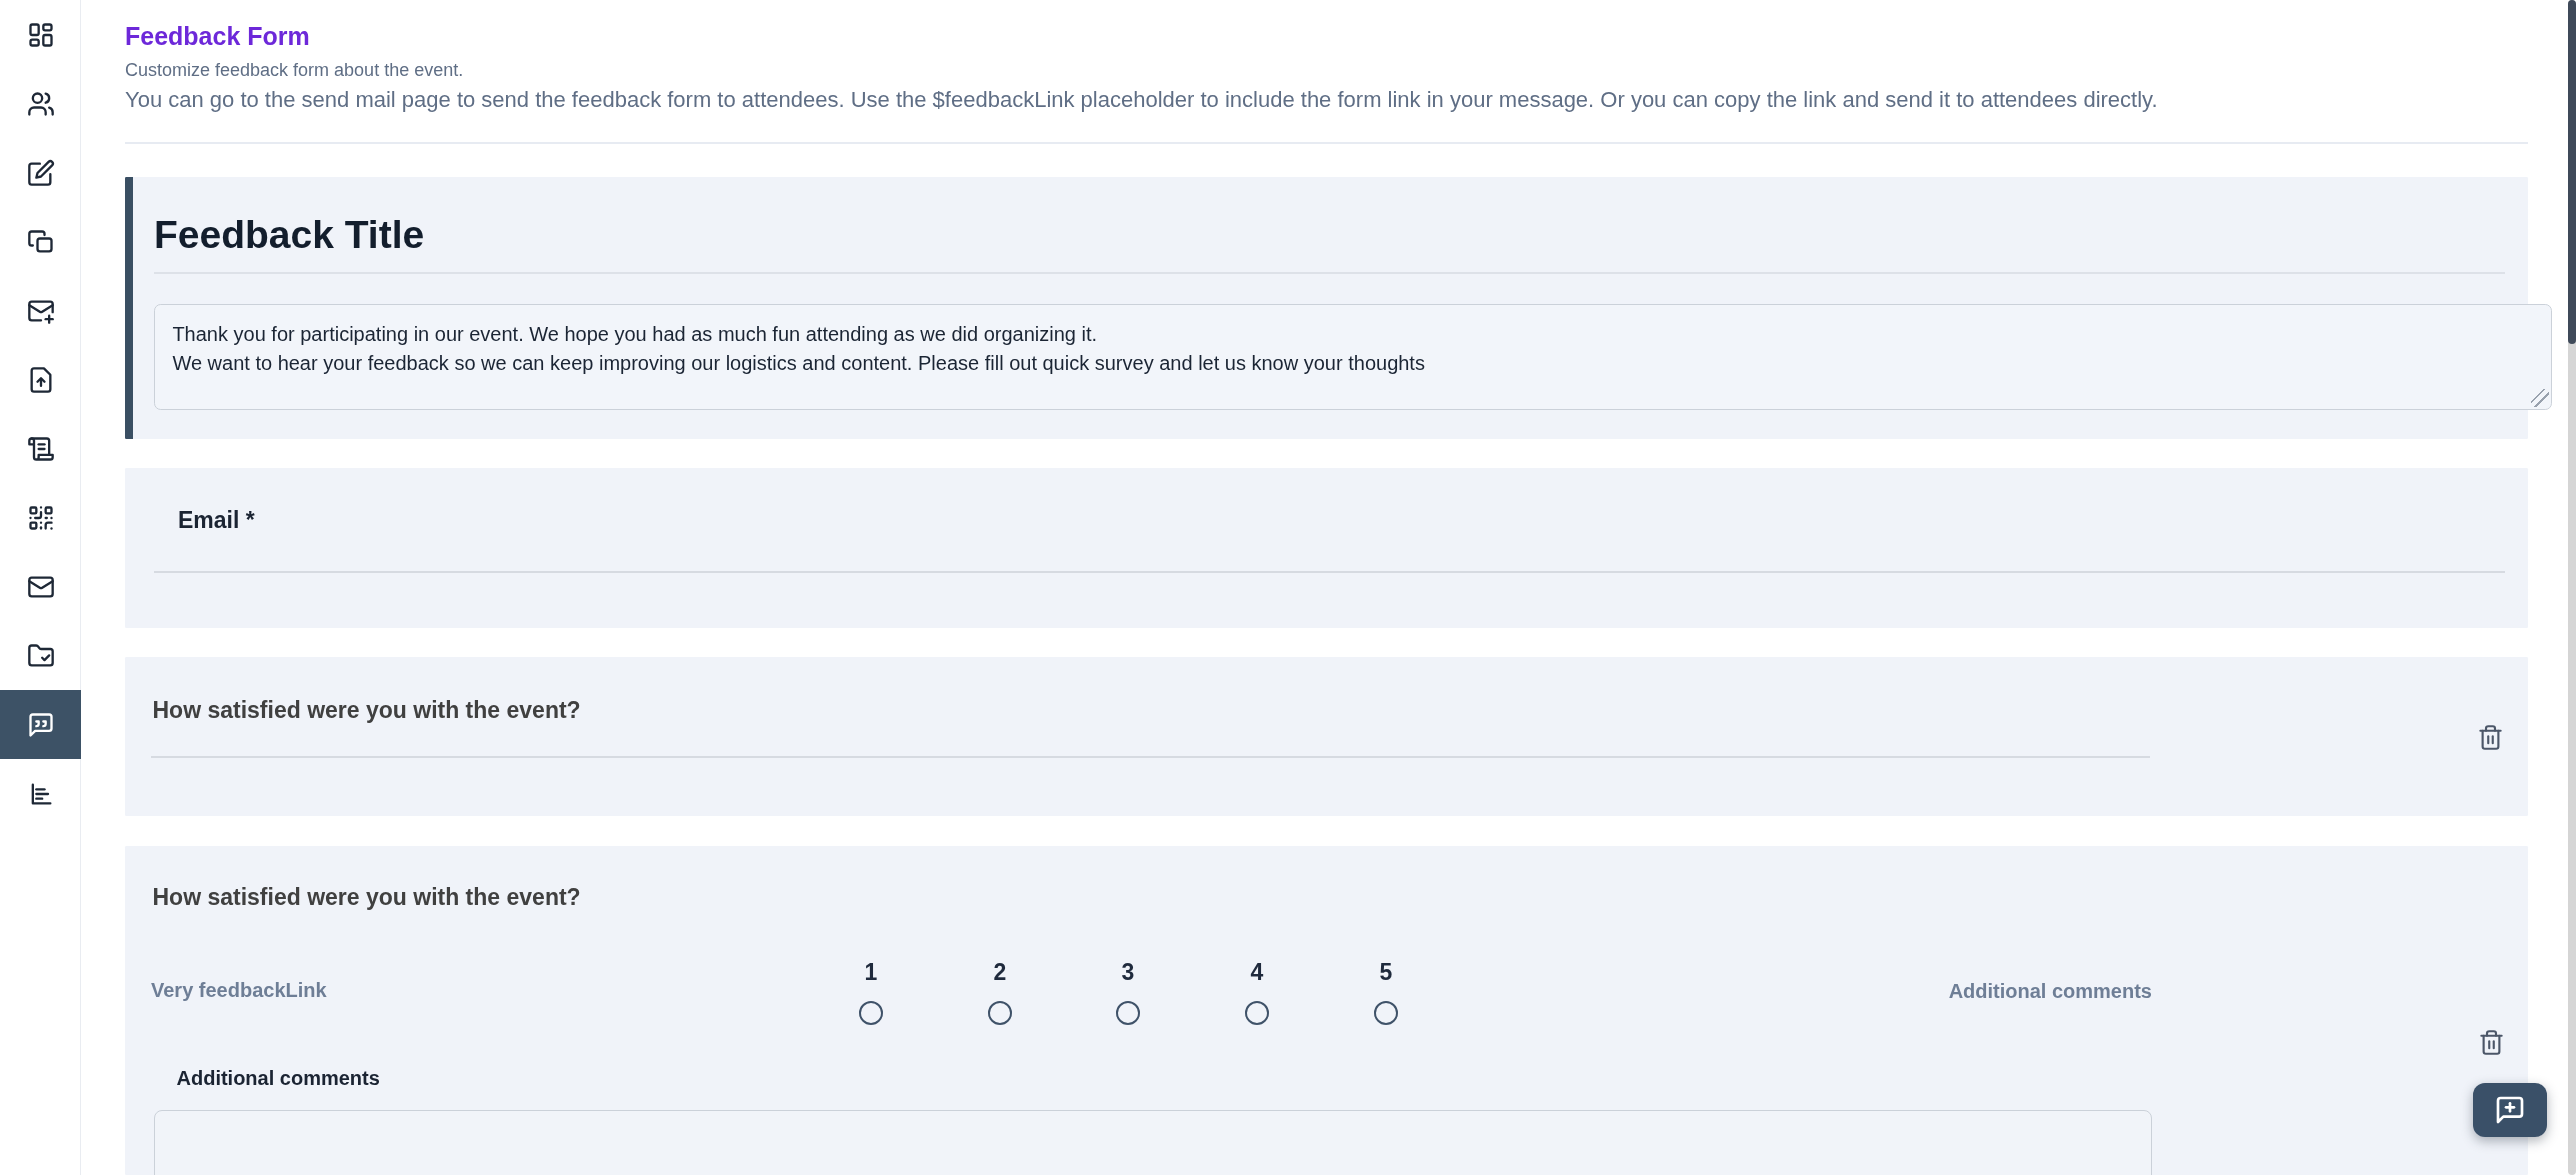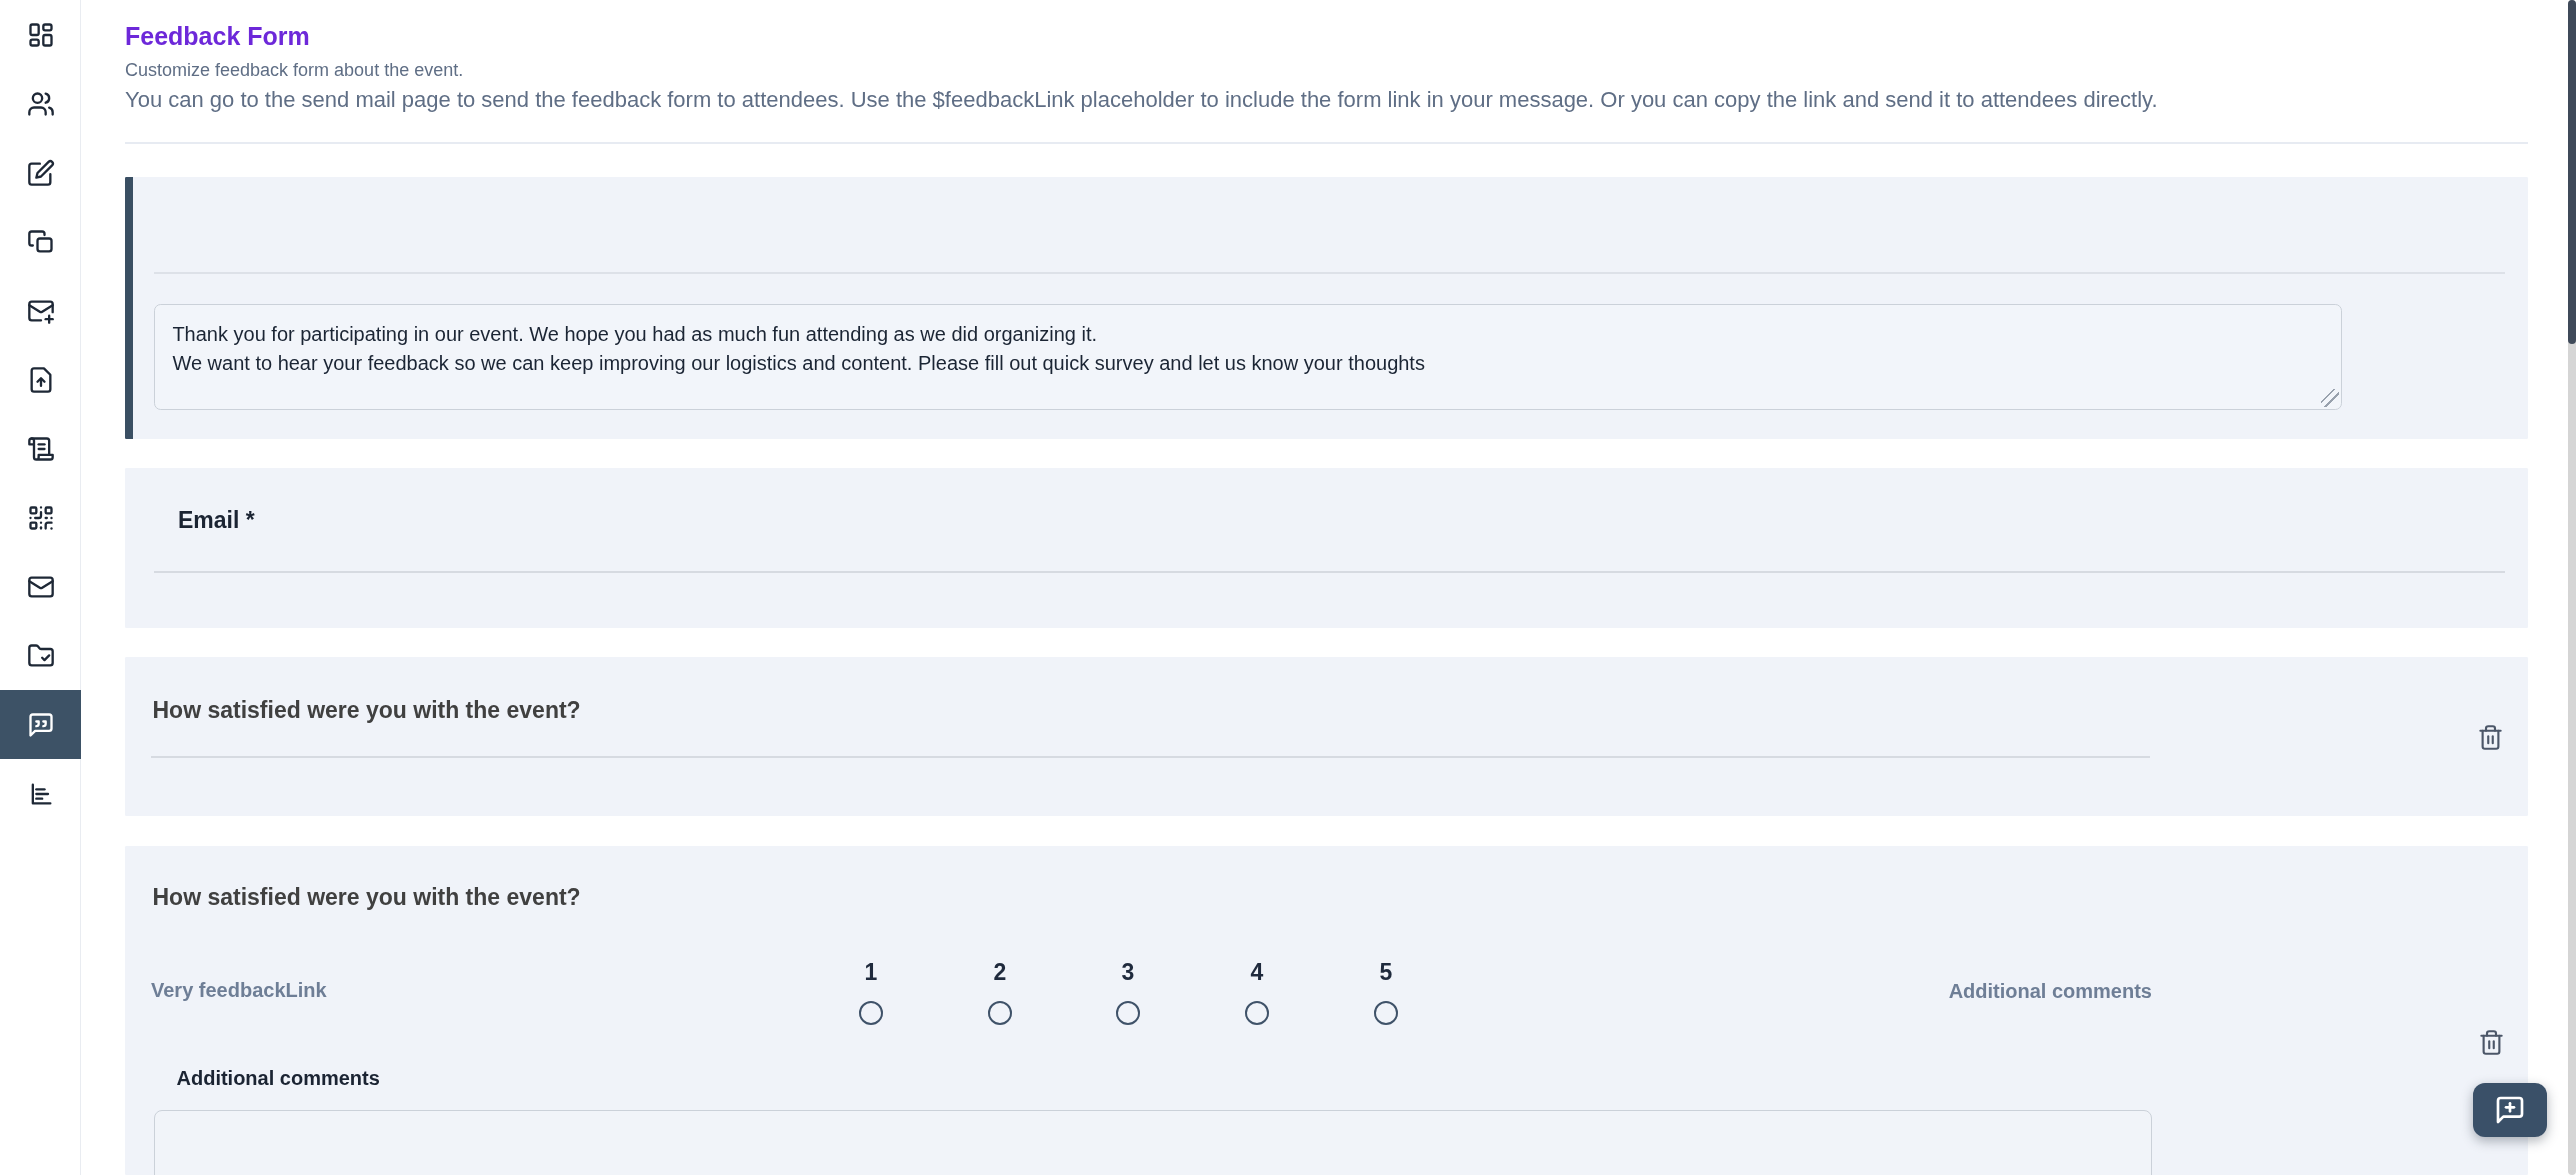--- a/index.html
+++ b/index.html
@@ -39,21 +39,21 @@
   .card-title-block { border-left:8px solid #3a4f63; }
 
   .title-input {
     position:absolute; left:21px; top:36px; width:2328px;
     font-family:"Liberation Sans","DejaVu Sans",sans-serif;
     font-size:39px; font-weight:700; color:#131e2d;
     background:transparent; border:none; outline:none;
   }
   .title-underline { position:absolute; left:21px; top:95px; width:2351px; height:2px; background:#dde1e8; }
 
-  .big-textarea-wrap { position:absolute; left:21px; top:127px; width:2188px; height:106px;border-radius:19px; }
+  .big-textarea-wrap { position:absolute; left:21px; top:127px; width:2398px; height:106px;border-radius:19px; }
   .answer-textarea {
     width:100%; height:100%; resize:none; outline:none;
     background:#f2f5fa; border:1.3px solid #cbd1d9; border-radius:6.7px;
     padding:14.8px 17.4px; font-family:"Liberation Sans","DejaVu Sans",sans-serif;
     font-size:20px; line-height:29.5px; color:#1b2534;
   }
   .resize-handle {
     position:absolute; right:3.4px; bottom:3.4px; width:17.4px; height:17.4px; pointer-events:none;
     background:linear-gradient(135deg, transparent 0 34%, #98a1ad 34% 41%, transparent 41% 57%, #98a1ad 57% 64%, transparent 64%);
   }
@@ -213,20 +213,21 @@
     </svg>
   </div>
 </nav>
 
 <h1 class="page-title">Feedback Form</h1>
 <div class="page-subtitle">Customize feedback form about the event.</div>
 <div class="page-desc">You can go to the send mail page to send the feedback form to attendees. Use the $feedbackLink placeholder to include the form link in your message. Or you can copy the link and send it to attendees directly.</div>
 <div class="header-divider"></div>
 
 <section class="card card-title-block" style="top:177px; height:262px;">
+  <input class="title-input" type="text" value="Feedback Title" style="">
   <div class="title-underline"></div>
   <div class="big-textarea-wrap">
     <textarea class="answer-textarea" style="">Thank you for participating in our event. We hope you had as much fun attending as we did organizing it.
 We want to hear your feedback so we can keep improving our logistics and content. Please fill out quick survey and let us know your thoughts</textarea>
     <span class="resize-handle"></span>
   </div>
 </section>
 
 <section class="card" style="top:468px; height:160px;">
   <div class="field-label" style="top:39px;">Email *</div>

